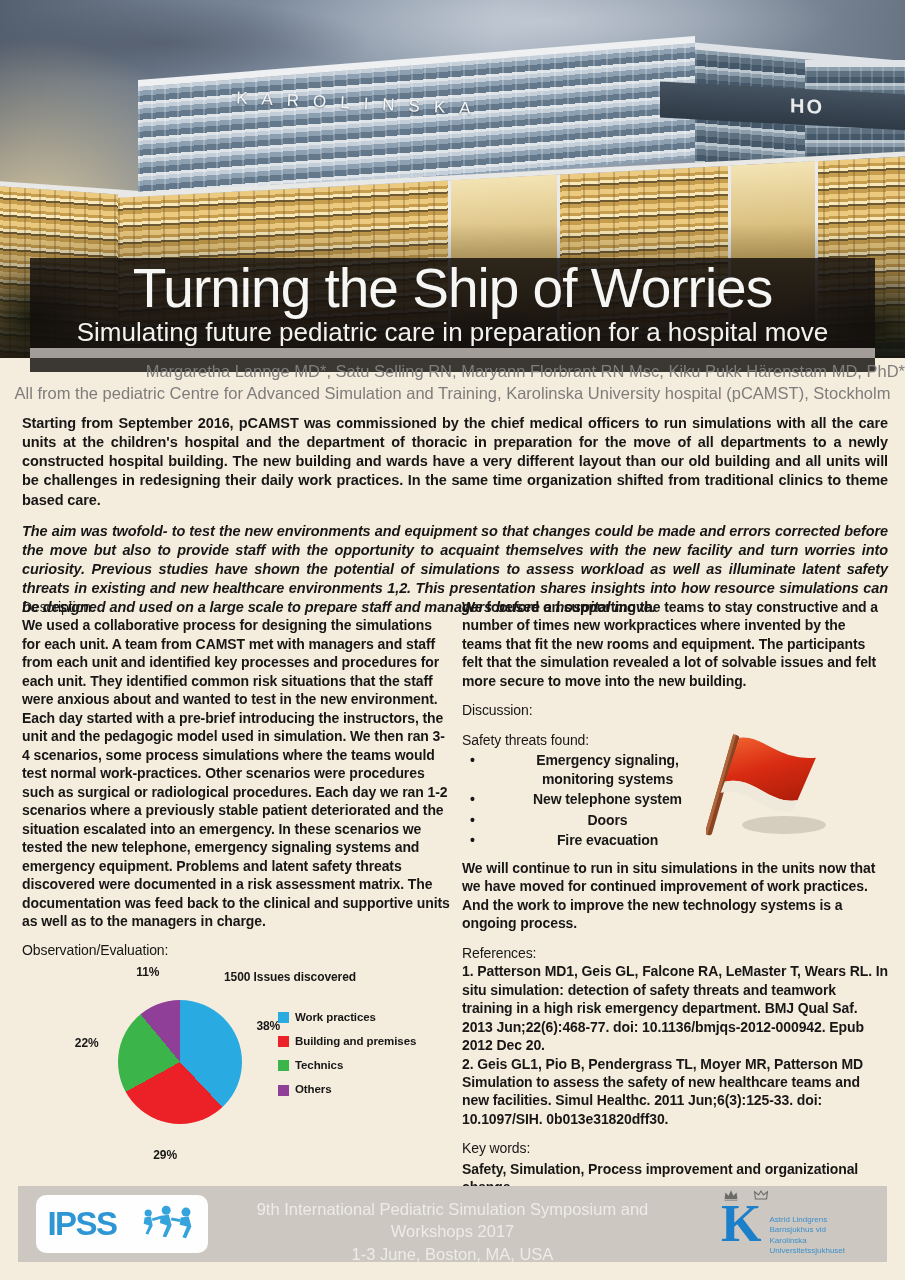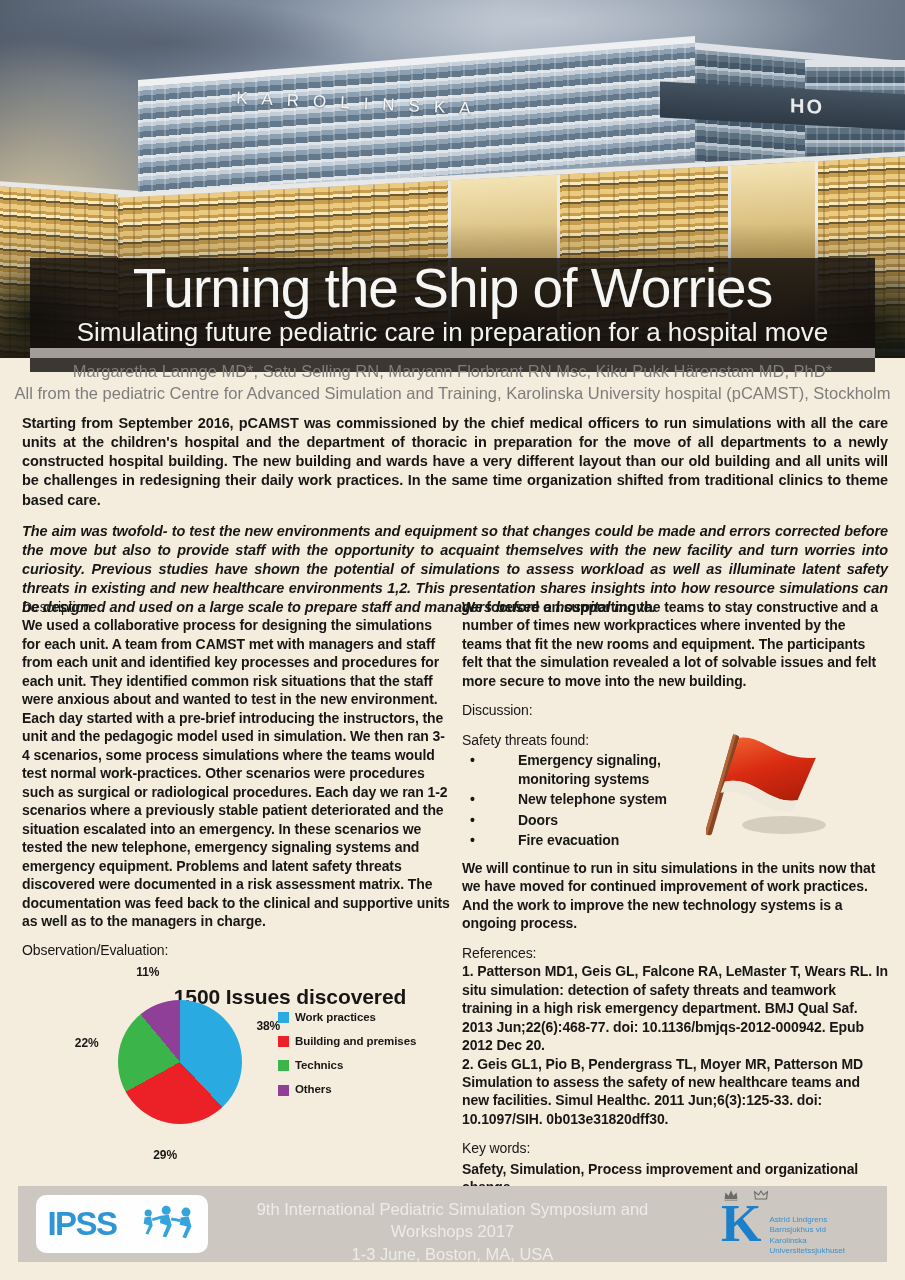--- a/index.html
+++ b/index.html
@@ -52,46 +52,46 @@
   }
 
   
   .title-band { position: absolute; left: 30px; right: 30px; top: 258px; height: 114px; background: rgba(18,15,13,0.82); text-align: center; }
   .title-band h1 { color: #f6f6f5; font-size: 55px; font-weight: 400; letter-spacing: -1px; line-height: 1.0; margin-top: 3px; }
   .title-band h2 { color: #f2f2f0; font-size: 26px; font-weight: 400; letter-spacing: 0; margin-top: 1px; }
   .title-strip { position: absolute; left: 30px; right: 30px; top: 348px; height: 10px; background: #a29d98; }
 
   
   .authors { position: absolute; top: 362px; left: 0; right: 0; text-align: center; color: #7e7d7b; }
-  .authors .a1 { font-size: 16.5px; }
+  .authors .a1 { font-size: 16.5px; text-align: right; }
   .authors .a2 { font-size: 16.5px; margin-top: 3px; }
 
   
   .intro { position: absolute; top: 414px; left: 22px; width: 866px; font-size: 14.5px; font-weight: bold; line-height: 1.32; text-align: justify; letter-spacing: -0.1px; }
   .intro p + p { margin-top: 12px; font-style: italic; }
   .col { position: absolute; top: 598px; font-size: 14px; font-weight: bold; line-height: 1.32; letter-spacing: -0.1px; }
   .col-left  { left: 22px;  width: 428px; }
   .col-right { left: 462px; width: 426px; }
   .sec-head { font-weight: normal; margin-top: 11px; }
   .sec-head.first { margin-top: 0; }
 
   
   .chart-block { position: relative; height: 200px; margin-top: 10px; }
-  .chart-title { position: absolute; left: 118px; top: 13px; width: 300px; text-align: center; font-size: 21px; font-weight: bold; }
+  .chart-title { position: absolute; left: 118px; top: 0; width: 300px; text-align: center; font-size: 12px; font-weight: bold; }
   .pie { position: absolute; left: 96px; top: 30px; width: 124px; height: 124px; border-radius: 50%; }
   .pie-label { position: absolute; transform: translate(-50%, -50%); font-size: 12px; font-weight: bold; }
   .legend { position: absolute; left: 256px; top: 40px; }
   .legend-row { display: flex; align-items: center; margin-bottom: 9px; }
   .legend-swatch { width: 11px; height: 11px; margin-right: 6px; flex: 0 0 11px; }
   .legend-label { font-size: 11.5px; font-weight: bold; white-space: nowrap; }
 
   
   .safety-section { position: relative; min-height: 128px; }
   .safety-list { list-style: none; width: 235px; }
-  .safety-list li { position: relative; padding-left: 56px; margin-top: 2px; }
+  .safety-list li { position: relative; padding-left: 56px; margin-top: 2px; text-align: center; }
   .safety-list li::before { content: "\2022"; position: absolute; left: 8px; top: 0; }
   .flag-wrap { position: absolute; right: 52px; top: -6px; width: 130px; height: 128px; }
 
   
   .refs p { margin-top: 0; }
   .keywords { margin-top: 2px; }
 
   
   .footer { position: absolute; left: 18px; right: 18px; top: 1186px; height: 76px; background: #ccc7c0; }
   .ipss-box { position: absolute; left: 18px; top: 9px; width: 172px; height: 58px; background: #fefefe; border-radius: 10px; display: flex; align-items: center; justify-content: center; gap: 22px; }

